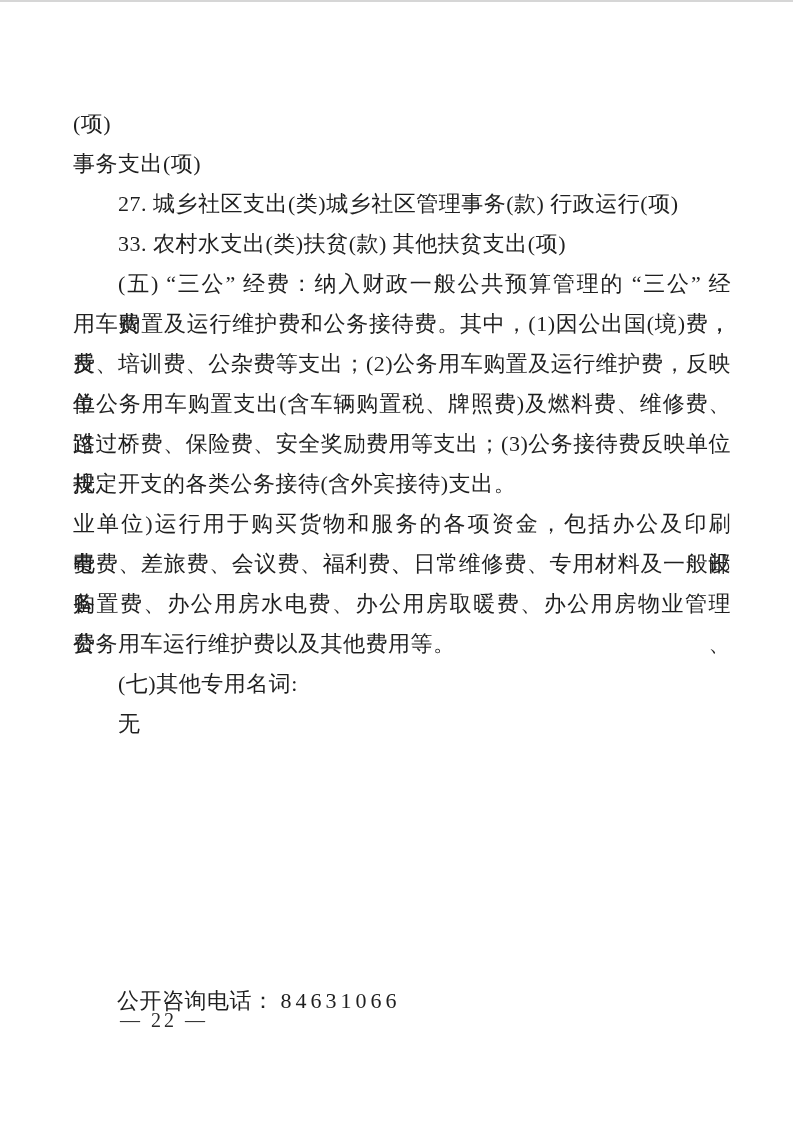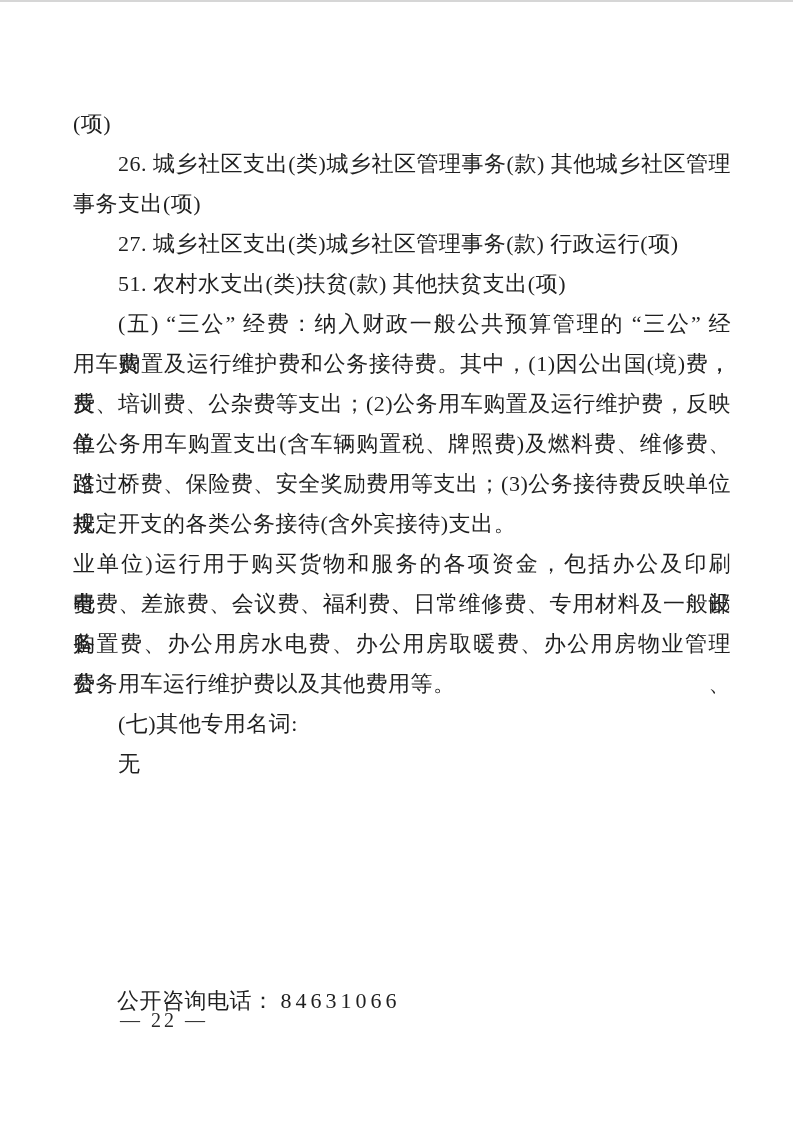--- a/index.html
+++ b/index.html
@@ -75,24 +75,23 @@
   }
 </style>
 </head>
 <body>
 
 <div class="page">
   <div class="scan-edge"></div>
 
   <div class="body-text">
     <div class="ln">(项)</div>
-    <div class="ln ind jf">26. 城乡社区支出(类)城乡社区管理事务(款) 其他城乡社区管理</div>
     <div class="ln">事务支出(项)</div>
     <div class="ln ind">27. 城乡社区支出(类)城乡社区管理事务(款) 行政运行(项)</div>
-    <div class="ln ind">51. 农村水支出(类)扶贫(款) 其他扶贫支出(项)</div>
+    <div class="ln ind">33. 农村水支出(类)扶贫(款) 其他扶贫支出(项)</div>
     <div class="ln ind jf">(五) “三公” 经费：纳入财政一般公共预算管理的 “三公” 经费，</div>
     <div class="ln jf">用车购置及运行维护费和公务接待费。其中，(1)因公出国(境)费，反</div>
     <div class="ln jf">费、培训费、公杂费等支出；(2)公务用车购置及运行维护费，反映单</div>
     <div class="ln jf">位公务用车购置支出(含车辆购置税、牌照费)及燃料费、维修费、过</div>
     <div class="ln jf">路过桥费、保险费、安全奖励费用等支出；(3)公务接待费反映单位按</div>
     <div class="ln">规定开支的各类公务接待(含外宾接待)支出。</div>
     <div class="ln jf">业单位)运行用于购买货物和服务的各项资金，包括办公及印刷费、邮</div>
     <div class="ln jf">电费、差旅费、会议费、福利费、日常维修费、专用材料及一般设备</div>
     <div class="ln jf">购置费、办公用房水电费、办公用房取暖费、办公用房物业管理费、</div>
     <div class="ln">公务用车运行维护费以及其他费用等。</div>

